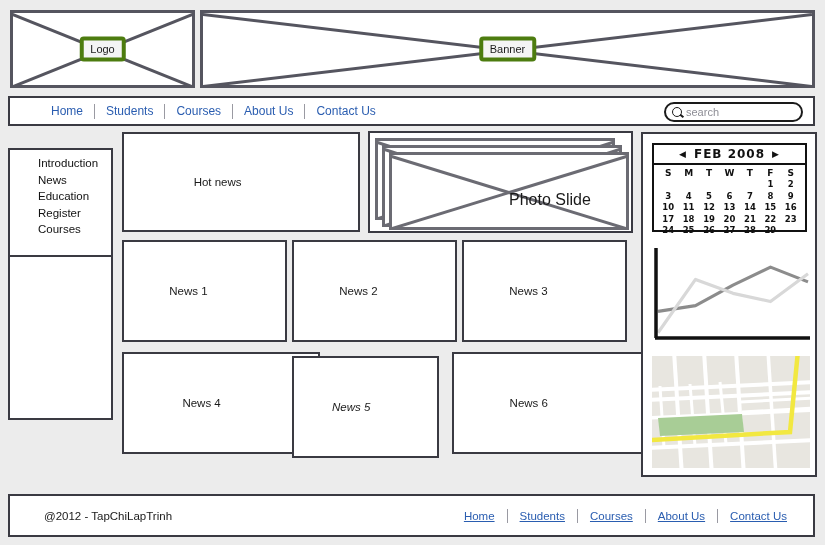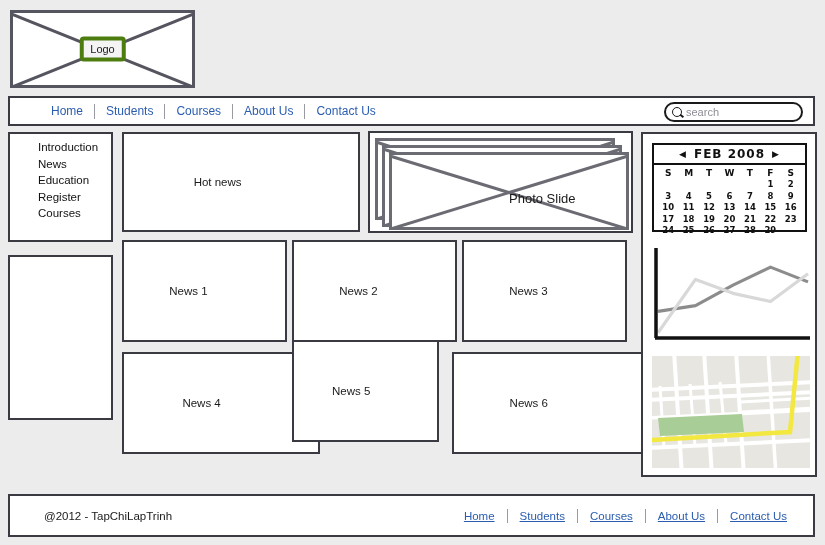--- a/index.html
+++ b/index.html
@@ -121,21 +121,21 @@
     transform: rotate(40deg);
   }
   #search-text {
     font-size: 11px;
     color: #8d8d95;
     margin-left: 4px;
     line-height: 13px;
   }
 
   
-  #sidebar-menu { left: 8px; top: 132px; width: 105px; height: 110px; }
+  #sidebar-menu { left: 8px; top: 148px; width: 105px; height: 110px; }
   .menu-item {
     font-size: 11.5px;
     color: #111;
     padding: 0 0 0 8px;
     line-height: 16.6px;
     white-space: nowrap;
   }
   #sidebar-menu .inner { padding-top: 5px; }
   #sidebar-extra { left: 8px; top: 255px; width: 105px; height: 165px; }
 
@@ -159,21 +159,21 @@
     height: 0;
     border-top: 3px solid #6b6b73;
   }
   #slide-3 { left: 5px;  top: 5px;  width: 240px; height: 82px; }
   #slide-2 { left: 12px; top: 12px; width: 240px; height: 82px; }
   #slide-1 { left: 19px; top: 19px; width: 240px; height: 78px; }
   #slide-label {
     position: absolute;
     left: 139px;
     top: 58px;
-    font-size: 13px;
+    font-size: 16px;
     color: #1a1a1a;
     z-index: 6;
     white-space: nowrap;
     text-align: center;
   }
 
   
   .news-card {
     position: absolute;
     background: #ffffff;
@@ -281,20 +281,25 @@
 <body>
 
 <div class="page">
 
   <div class="ph" id="logo-ph">
     <div class="x1" style="left: 0px; width: 192.938px; top: 0px; transform: rotate(21.9117deg); transform-origin: 0px 0px;"></div>
     <div class="x2" style="left: 0px; width: 192.938px; top: 72px; transform: rotate(-21.9117deg); transform-origin: 0px 0px;"></div>
     <div class="ph-label">Logo</div>
   </div>
 
+  <div class="ph" id="banner-ph">
+    <div class="x1" style="left: 0px; width: 613.241px; top: 0px; transform: rotate(6.74259deg); transform-origin: 0px 0px;"></div>
+    <div class="x2" style="left: 0px; width: 613.241px; top: 72px; transform: rotate(-6.74259deg); transform-origin: 0px 0px;"></div>
+    <div class="ph-label">Banner</div>
+  </div>
 
   <div class="wbox" id="navbar">
     <div class="nav-list" id="nav-list">
         <a class="nav-link" href="#">Home</a>
         <div class="nav-sep"></div>
         <a class="nav-link" href="#">Students</a>
         <div class="nav-sep"></div>
         <a class="nav-link" href="#">Courses</a>
         <div class="nav-sep"></div>
         <a class="nav-link" href="#">About Us</a>
@@ -344,21 +349,21 @@
       </div>
       <div class="news-card" style="left: 292px; top: 240px; width: 165px; height: 102px;">
         <div class="news-label">News 2</div>
       </div>
       <div class="news-card" style="left: 462px; top: 240px; width: 165px; height: 102px;">
         <div class="news-label">News 3</div>
       </div>
       <div class="news-card" style="left: 122px; top: 352px; width: 198px; height: 102px;">
         <div class="news-label">News 4</div>
       </div>
-      <div class="news-card" style="left: 292px; top: 340px; width: 147px; height: 102px;">
+      <div class="news-card" style="left: 292px; top: 356px; width: 147px; height: 102px; font-style: italic;">
         <div class="news-label">News 5</div>
       </div>
       <div class="news-card" style="left: 452px; top: 352px; width: 191px; height: 102px;">
         <div class="news-label">News 6</div>
       </div>
     </div>
 
   <div class="wbox" id="right-col">
 
     <div id="calendar">

